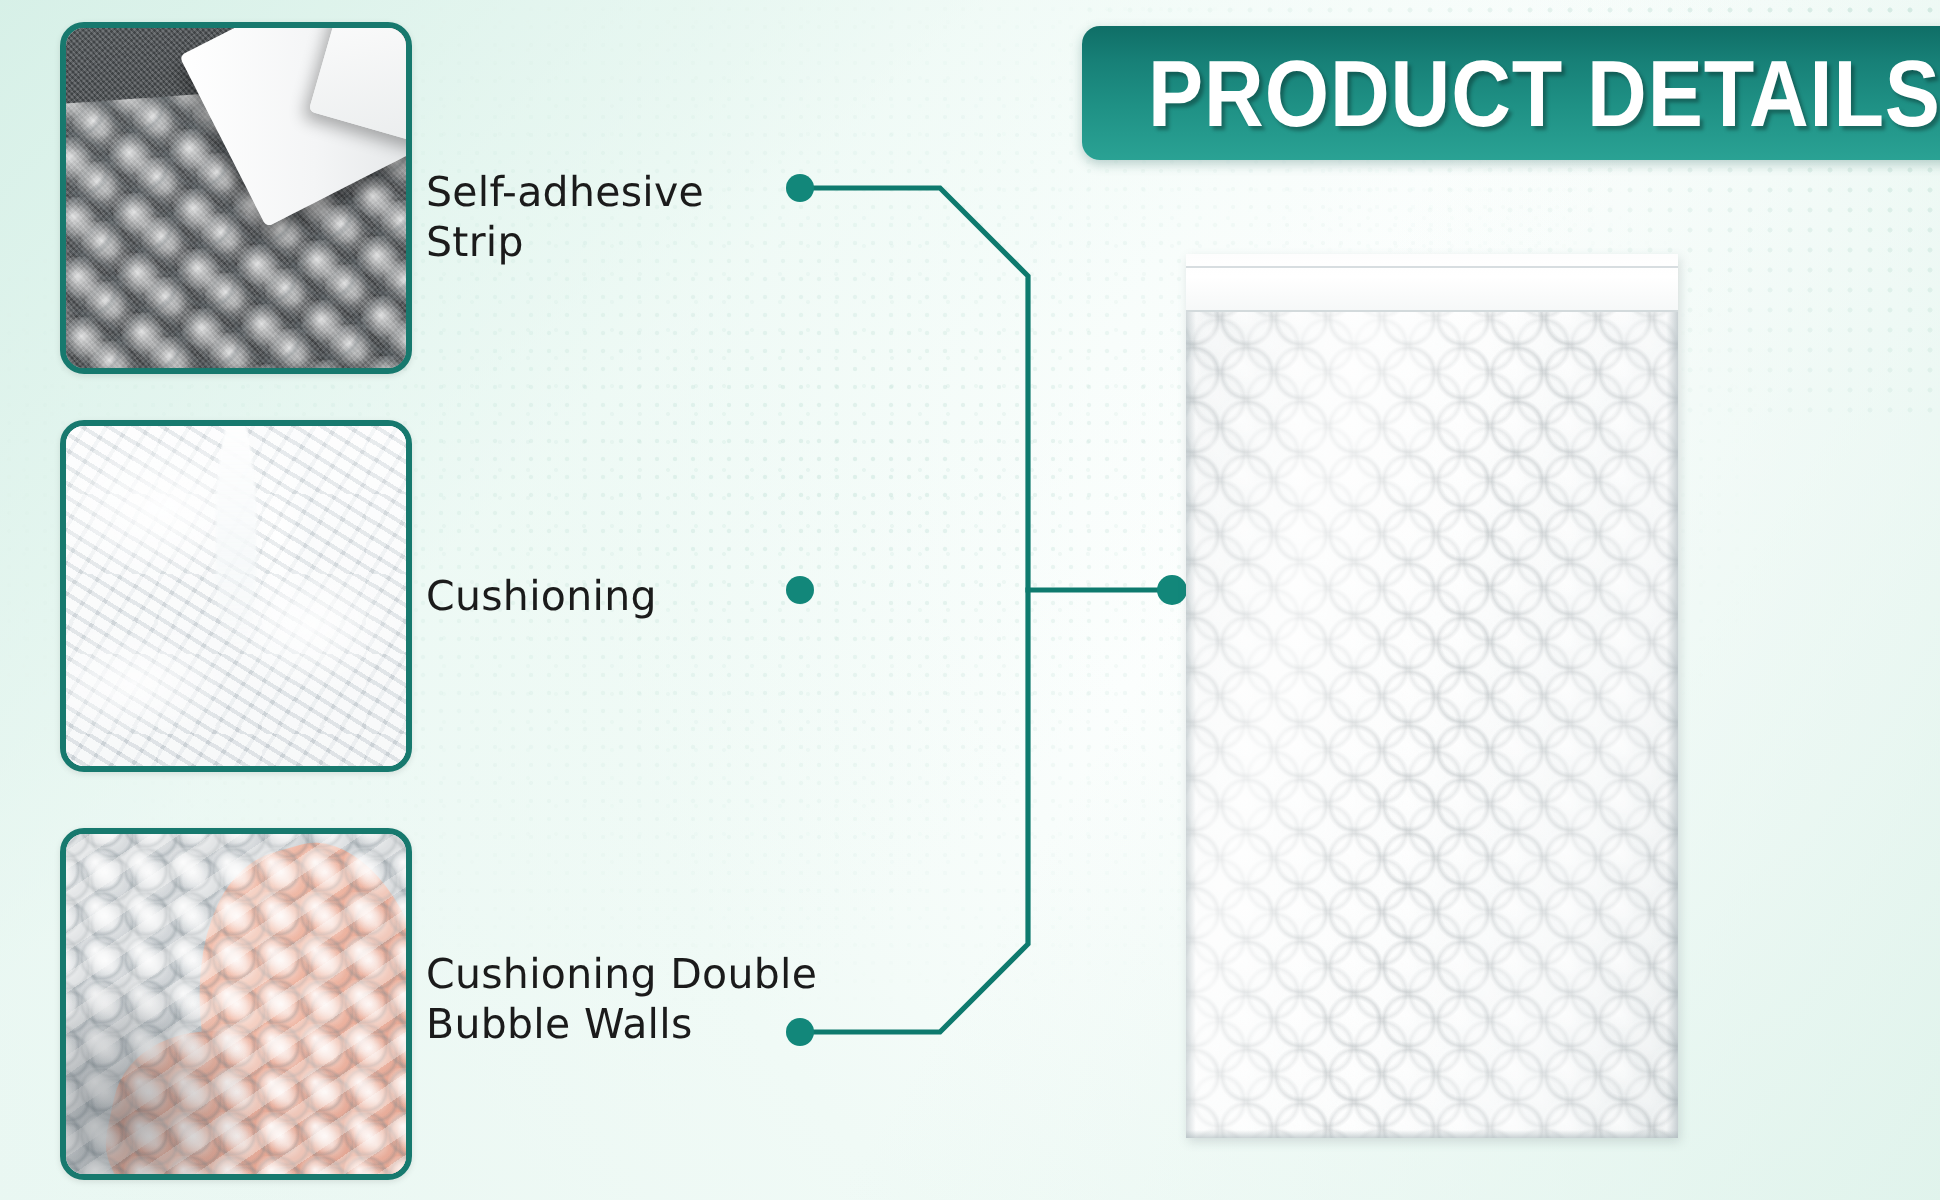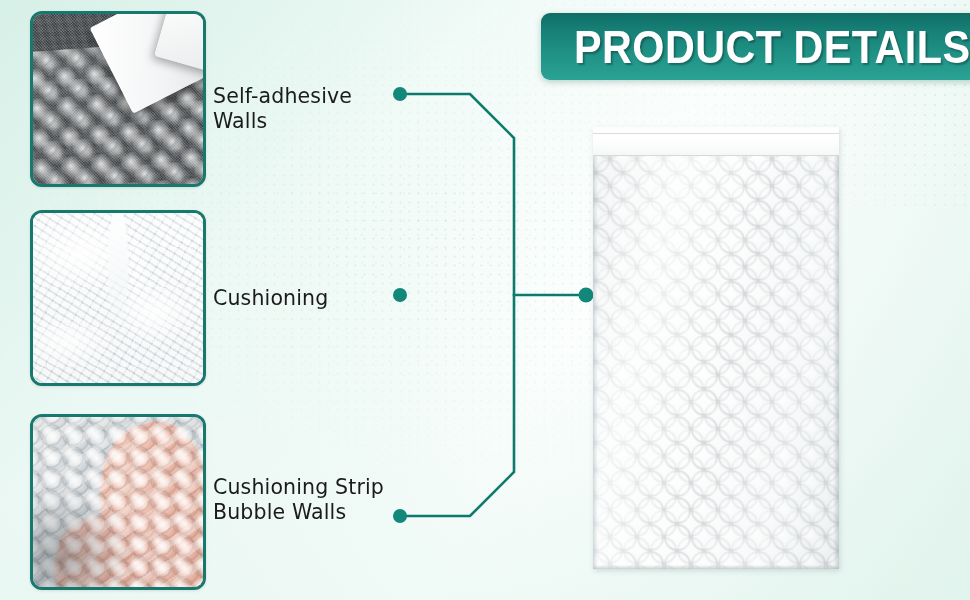--- a/index.html
+++ b/index.html
@@ -290,23 +290,23 @@
     <div id="t3-sheet">
       <div class="bubbles"></div>
       <div class="bubbles offset"></div>
     </div>
     <div id="t3-diag"></div>
     <div id="t3-dark"></div>
   </div>
 </div>
 
 <div class="label" id="label-1">Self-adhesive
-Walls</div>
+Strip</div>
 <div class="label" id="label-2">Cushioning</div>
-<div class="label" id="label-3">Cushioning Strip
+<div class="label" id="label-3">Cushioning Double
 Bubble Walls</div>
 
 <svg id="connectors" viewBox="0 0 970 600">
   <g fill="none" stroke="#0e7a6e" stroke-width="2.6" stroke-linecap="square">
     <path d="M402 94 H470 L514 138 V472 L470 516 H402"></path>
     <path d="M514 295 H583"></path>
   </g>
   <circle cx="400" cy="94" r="7" fill="#12877a"></circle>
   <circle cx="400" cy="295" r="7" fill="#12877a"></circle>
   <circle cx="400" cy="516" r="7" fill="#12877a"></circle>

